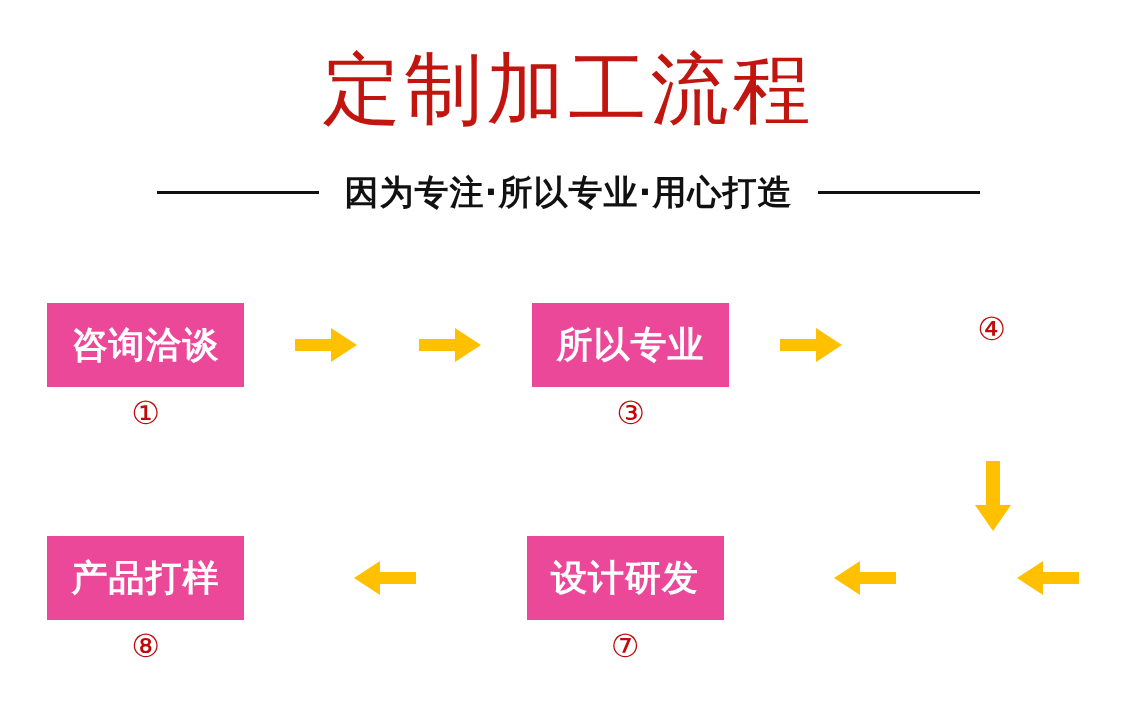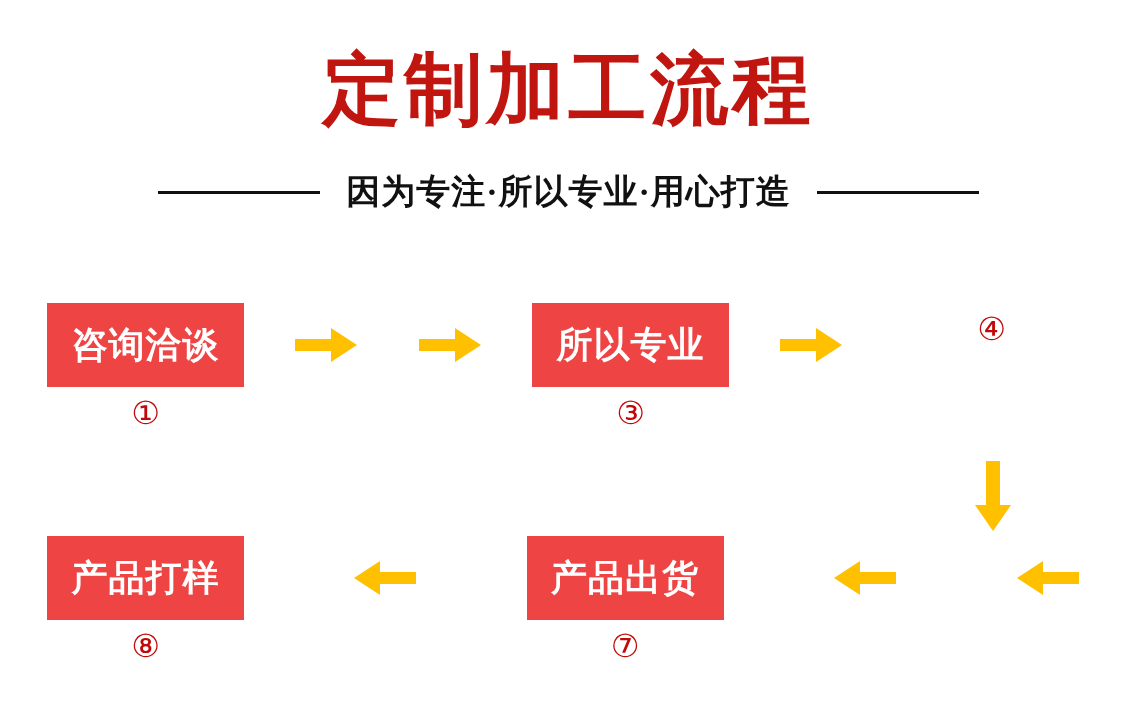--- a/index.html
+++ b/index.html
@@ -25,35 +25,34 @@
     height: 240px;
   }
   .page-title {
     position: absolute;
     left: 0;
     top: 46px;
     width: 1137px;
     text-align: center;
     font-size: 78px;
     line-height: 86px;
-    font-weight: bold;
+    font-weight: normal;
     color: #c1150f;
     letter-spacing: 4px;
     font-family: "DejaVu Sans", "Liberation Sans", sans-serif;
   }
   .subtitle-row {
     position: absolute;
     left: 0;
     top: 166px;
     width: 1137px;
     height: 52px;
     display: flex;
     align-items: center;
     justify-content: center;
-    font-family: Liberation Serif, serif;
   }
   .sub-rule {
     width: 162px;
     height: 3px;
     background: #111111;
     flex: none;
   }
   .subtitle-text {
     font-size: 34px;
     line-height: 46px;
@@ -80,21 +79,21 @@
   .step {
     width: 197px;
     flex: none;
     display: flex;
     flex-direction: column;
     align-items: center;
   }
   .step-box {
     width: 197px;
     height: 84px;
-    background: #ef4444;
+    background: #ec4899;
     display: flex;
     align-items: center;
     justify-content: center;
     box-sizing: border-box;
   }
   .step-label {
     font-size: 36px;
     line-height: 40px;
     font-weight: bold;
     color: #ffffff;
@@ -204,21 +203,21 @@
   </div>
 
   <div class="arrow-h">
     <svg width="62" height="34" viewBox="0 0 62 34" aria-hidden="true">
       <path d="M62 11 H26 V0 L0 17 L26 34 V23 H62 Z" fill="#ffc000"></path>
     </svg>
   </div>
 
   <div class="step">
     <div class="step-box">
-      <span class="step-label">产品出货</span>
+      <span class="step-label">设计研发</span>
     </div>
     <div class="step-num">⑦</div>
   </div>
 
   <div class="arrow-h">
     <svg width="62" height="34" viewBox="0 0 62 34" aria-hidden="true">
       <path d="M62 11 H26 V0 L0 17 L26 34 V23 H62 Z" fill="#ffc000"></path>
     </svg>
   </div>
 

